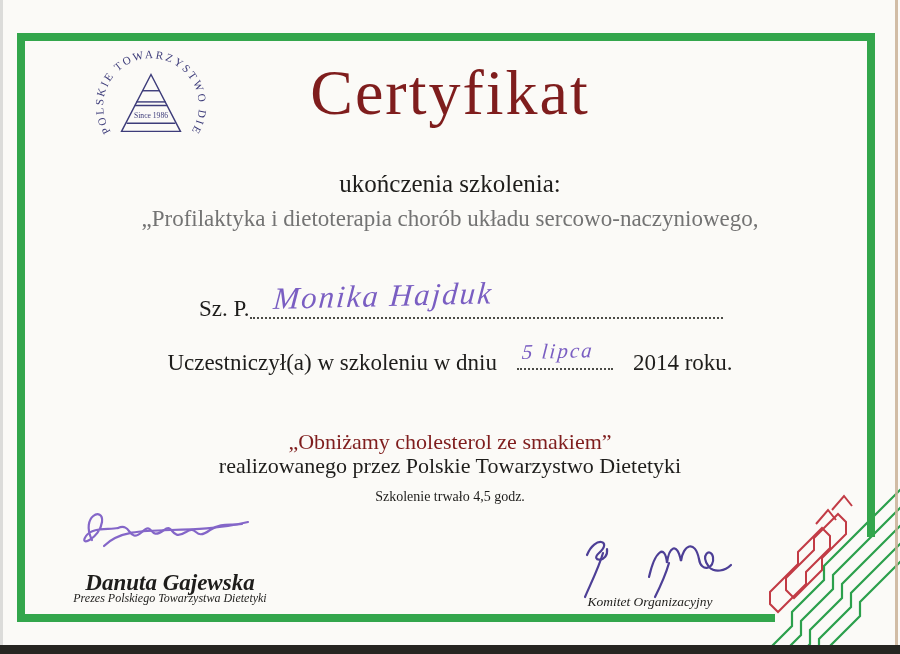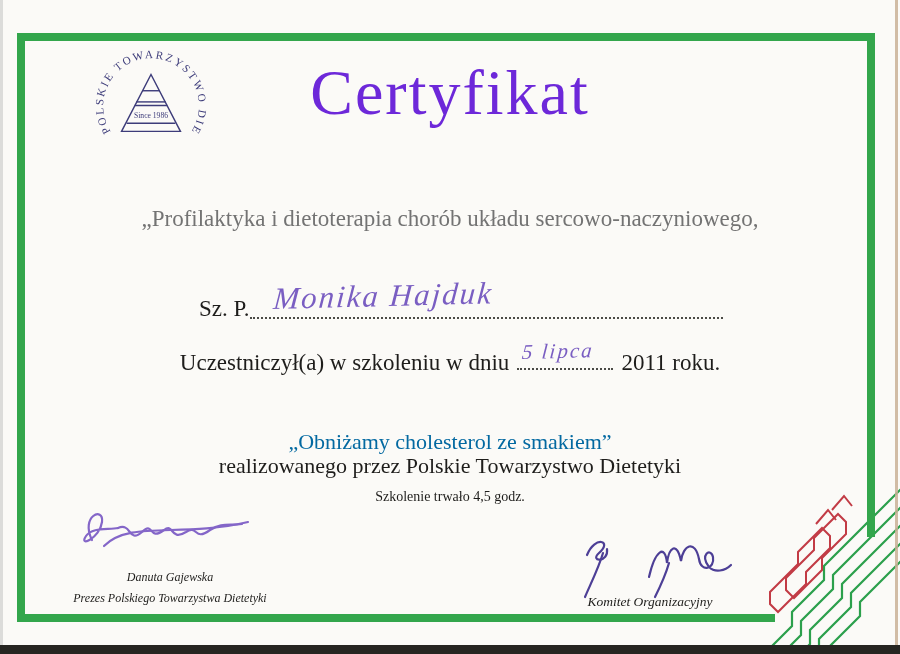--- a/index.html
+++ b/index.html
@@ -15,46 +15,46 @@
   
   .frame{position:absolute;background:#33a64c;z-index:3;}
   .frame-top{left:17px;top:33px;width:858px;height:8px;}
   .frame-left{left:17px;top:33px;width:8px;height:589px;}
   .frame-right{left:867px;top:33px;width:8px;height:504px;}
   .frame-bottom{left:17px;top:614px;width:758px;height:8px;}
 
   .abs{position:absolute;}
   .center{left:0;right:0;text-align:center;}
 
-  .title{top:56px;font-size:64px;letter-spacing:2px;color:#6d28d9;}
+  .title{top:56px;font-size:64px;letter-spacing:2px;color:#7f1d1d;}
   .subtitle{top:170px;font-size:25px;}
   .course{font-size:23px;color:#737373;}
   .course1{top:206px;}
   .course2{top:237px;}
 
   .salutation{left:199px;top:296px;font-size:23px;}
   .dotline{position:absolute;left:250px;top:317px;width:473px;height:0;
            border-bottom:2px dotted #4a4a46;}
   .hand{font-style:italic;color:#7a5ec2;letter-spacing:2px;
         transform:rotate(-1.5deg) skewX(-6deg);transform-origin:left bottom;}
   .name-hand{left:272px;top:281px;font-size:31px;}
 
   .attendance{top:344px;display:flex;justify-content:center;align-items:baseline;
-              gap:8px;font-size:23px;}
+              gap:20px;font-size:23px;}
   .date-slot{position:relative;display:inline-block;width:96px;height:24px;
              border-bottom:2px dotted #4a4a46;}
   .date-hand{position:absolute;left:4px;top:-4px;font-size:21px;white-space:nowrap;}
 
   .program1{top:404px;font-size:22px;}
-  .program-name{top:429px;font-size:22px;color:#0369a1;}
+  .program-name{top:429px;font-size:22px;color:#7f1d1d;}
   .program2{top:453px;font-size:22px;}
   .duration{top:489px;font-size:14px;}
 
   .left-name{left:55px;top:570px;width:230px;text-align:center;
-             font-size:12px;font-weight:normal;font-style:italic;}
+             font-size:23px;font-weight:bold;font-style:italic;}
   .left-title{left:30px;top:591px;width:280px;text-align:center;
               font-size:12px;font-style:italic;}
   .right-title{left:540px;top:594px;width:220px;text-align:center;
                font-size:13.5px;font-style:italic;}
 
   .logo{left:85px;top:42px;}
   .sig-left{left:70px;top:500px;z-index:2;}
   .sig-right{left:573px;top:533px;z-index:2;}
   .decor{left:760px;top:480px;z-index:2;}
 </style>
@@ -83,33 +83,34 @@
       <path d="M65 32 L94 88 L36 88 Z"></path>
       <line x1="56.5" y1="48" x2="73.5" y2="48"></line>
       <line x1="50.5" y1="59" x2="79.5" y2="59"></line>
       <line x1="49" y1="62.5" x2="81" y2="62.5"></line>
       <line x1="41" y1="80" x2="89" y2="80"></line>
     </g>
     <text x="65" y="75" text-anchor="middle" font-size="7.5" fill="#3d3c7a" font-family="Liberation Serif, serif">Since 1986</text>
   </svg>
 
   <div class="abs center title">Certyfikat</div>
+  <div class="abs center subtitle">ukończenia szkolenia:</div>
 
   <div class="abs center course course1">„Profilaktyka i dietoterapia chorób układu sercowo-naczyniowego,</div>
 
   <div class="abs salutation">Sz. P.</div>
   <div class="dotline"></div>
   <div class="abs hand name-hand">Monika Hajduk</div>
 
   <div class="abs center attendance">
     <span>Uczestniczył(a) w szkoleniu w dniu</span>
     <span class="date-slot">
       <span class="hand date-hand">5 lipca</span>
     </span>
-    <span>2011 roku.</span>
+    <span>2014 roku.</span>
   </div>
 
   <div class="abs center program-name">„Obniżamy cholesterol ze smakiem”</div>
   <div class="abs center program2">realizowanego przez Polskie Towarzystwo Dietetyki</div>
   <div class="abs center duration">Szkolenie trwało 4,5 godz.</div>
 
   <svg class="abs sig-left" width="250" height="60" viewBox="0 0 250 60">
     <g stroke="#8466c8" stroke-width="2.2" fill="none" stroke-linecap="round">
       <path d="M22 40 C10 16 34 6 32 22 C30 38 8 48 16 36 C22 27 38 30 48 28"></path>
       <path d="M48 28 C62 22 58 44 72 32 C84 20 78 42 94 30 C104 22 100 42 116 32

